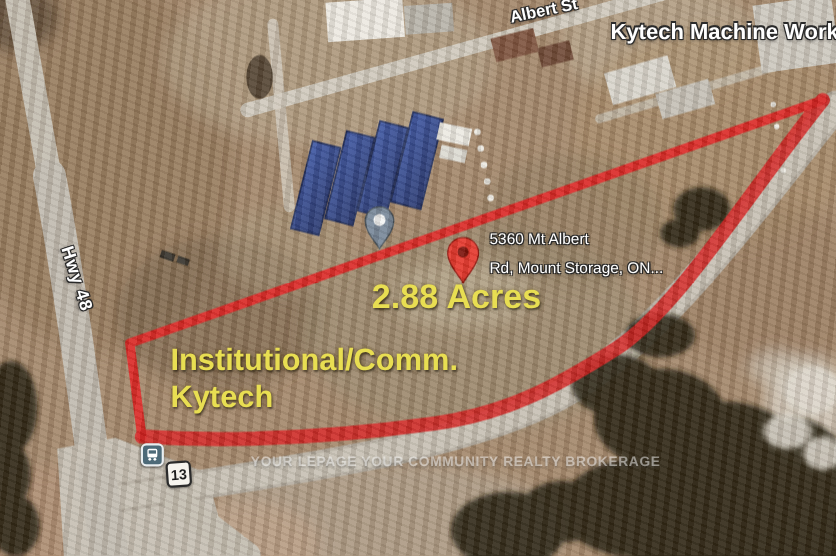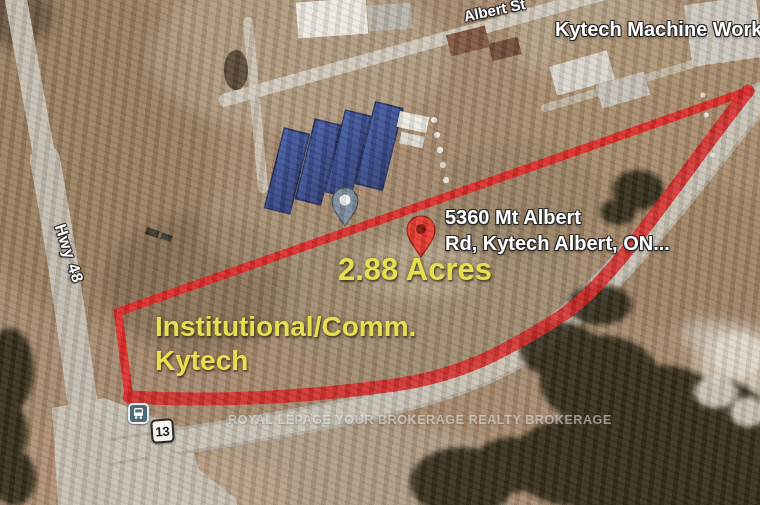--- a/index.html
+++ b/index.html
@@ -17,21 +17,21 @@
   svg.map-svg{position:absolute;left:0;top:0;}
 
   
   .gm-label{position:absolute;color:#fff;font-weight:700;line-height:1.15;
     text-shadow:-1px -1px 0 #2a2a2a,1px -1px 0 #2a2a2a,-1px 1px 0 #2a2a2a,1px 1px 0 #2a2a2a,0 2px 3px rgba(0,0,0,.55);
     white-space:nowrap;}
   .lbl-albert{left:462px;top:8px;font-size:15px;transform:rotate(-12deg);transform-origin:left top;}
   .lbl-kytech{left:555px;top:18px;font-size:20px;}
   .lbl-squirrel{left:195px;top:193px;font-size:19px;}
   .lbl-hwy48{left:68px;top:222px;font-size:16px;transform:rotate(72deg);transform-origin:left top;letter-spacing:1px;}
-  .lbl-address{left:445px;top:204px;font-size:20px;font-weight:700;line-height:26px;text-align:left;}
+  .lbl-address{left:445px;top:204px;font-size:14px;font-weight:400;line-height:26px;text-align:left;}
 
   
   .yellow{position:absolute;color:#e8de52;font-weight:700;
     text-shadow:0 0 5px rgba(80,60,0,.55),1px 2px 2px rgba(0,0,0,.5);white-space:nowrap;}
   .lbl-acres{left:338px;top:252px;font-size:31px;}
   .lbl-zoning{left:155px;top:310px;font-size:28px;line-height:34px;}
 
   
   .watermark{position:absolute;left:228px;top:413px;width:320px;
     color:rgba(255,255,255,.48);font-size:12.5px;font-weight:700;letter-spacing:.6px;
@@ -172,36 +172,36 @@
   </svg>
 
   <div class="texture"></div>
   <div class="vignette"></div>
 
   <div class="gm-label lbl-albert">Albert St</div>
   <div class="gm-label lbl-kytech">Kytech Machine Works</div>
   <div class="gm-label lbl-hwy48">Hwy 48</div>
   <div class="gm-label lbl-address">
     <div>5360 Mt Albert</div>
-    <div>Rd, Kytech Albert, ON...</div>
+    <div>Rd, Mount Storage, ON...</div>
   </div>
 
   <div class="yellow lbl-acres">2.88 Acres</div>
   <div class="yellow lbl-zoning">
     <div>Institutional/Comm.</div>
     <div>Kytech</div>
   </div>
 
   <div class="transit">
     <svg width="13" height="13" viewBox="0 0 13 13">
       <rect x="2" y="1" width="9" height="8" rx="1.5" fill="#ffffff"></rect>
       <rect x="3.2" y="2.4" width="6.6" height="3" fill="#4d6a78"></rect>
       <circle cx="4.2" cy="10.6" r="1.3" fill="#ffffff"></circle>
       <circle cx="8.8" cy="10.6" r="1.3" fill="#ffffff"></circle>
     </svg>
   </div>
   <div class="shield">
     <span>13</span>
   </div>
 
-  <div class="watermark">ROYAL LEPAGE YOUR BROKERAGE REALTY BROKERAGE</div>
+  <div class="watermark">YOUR LEPAGE YOUR COMMUNITY REALTY BROKERAGE</div>
 
 </div>
 
 </body></html>

